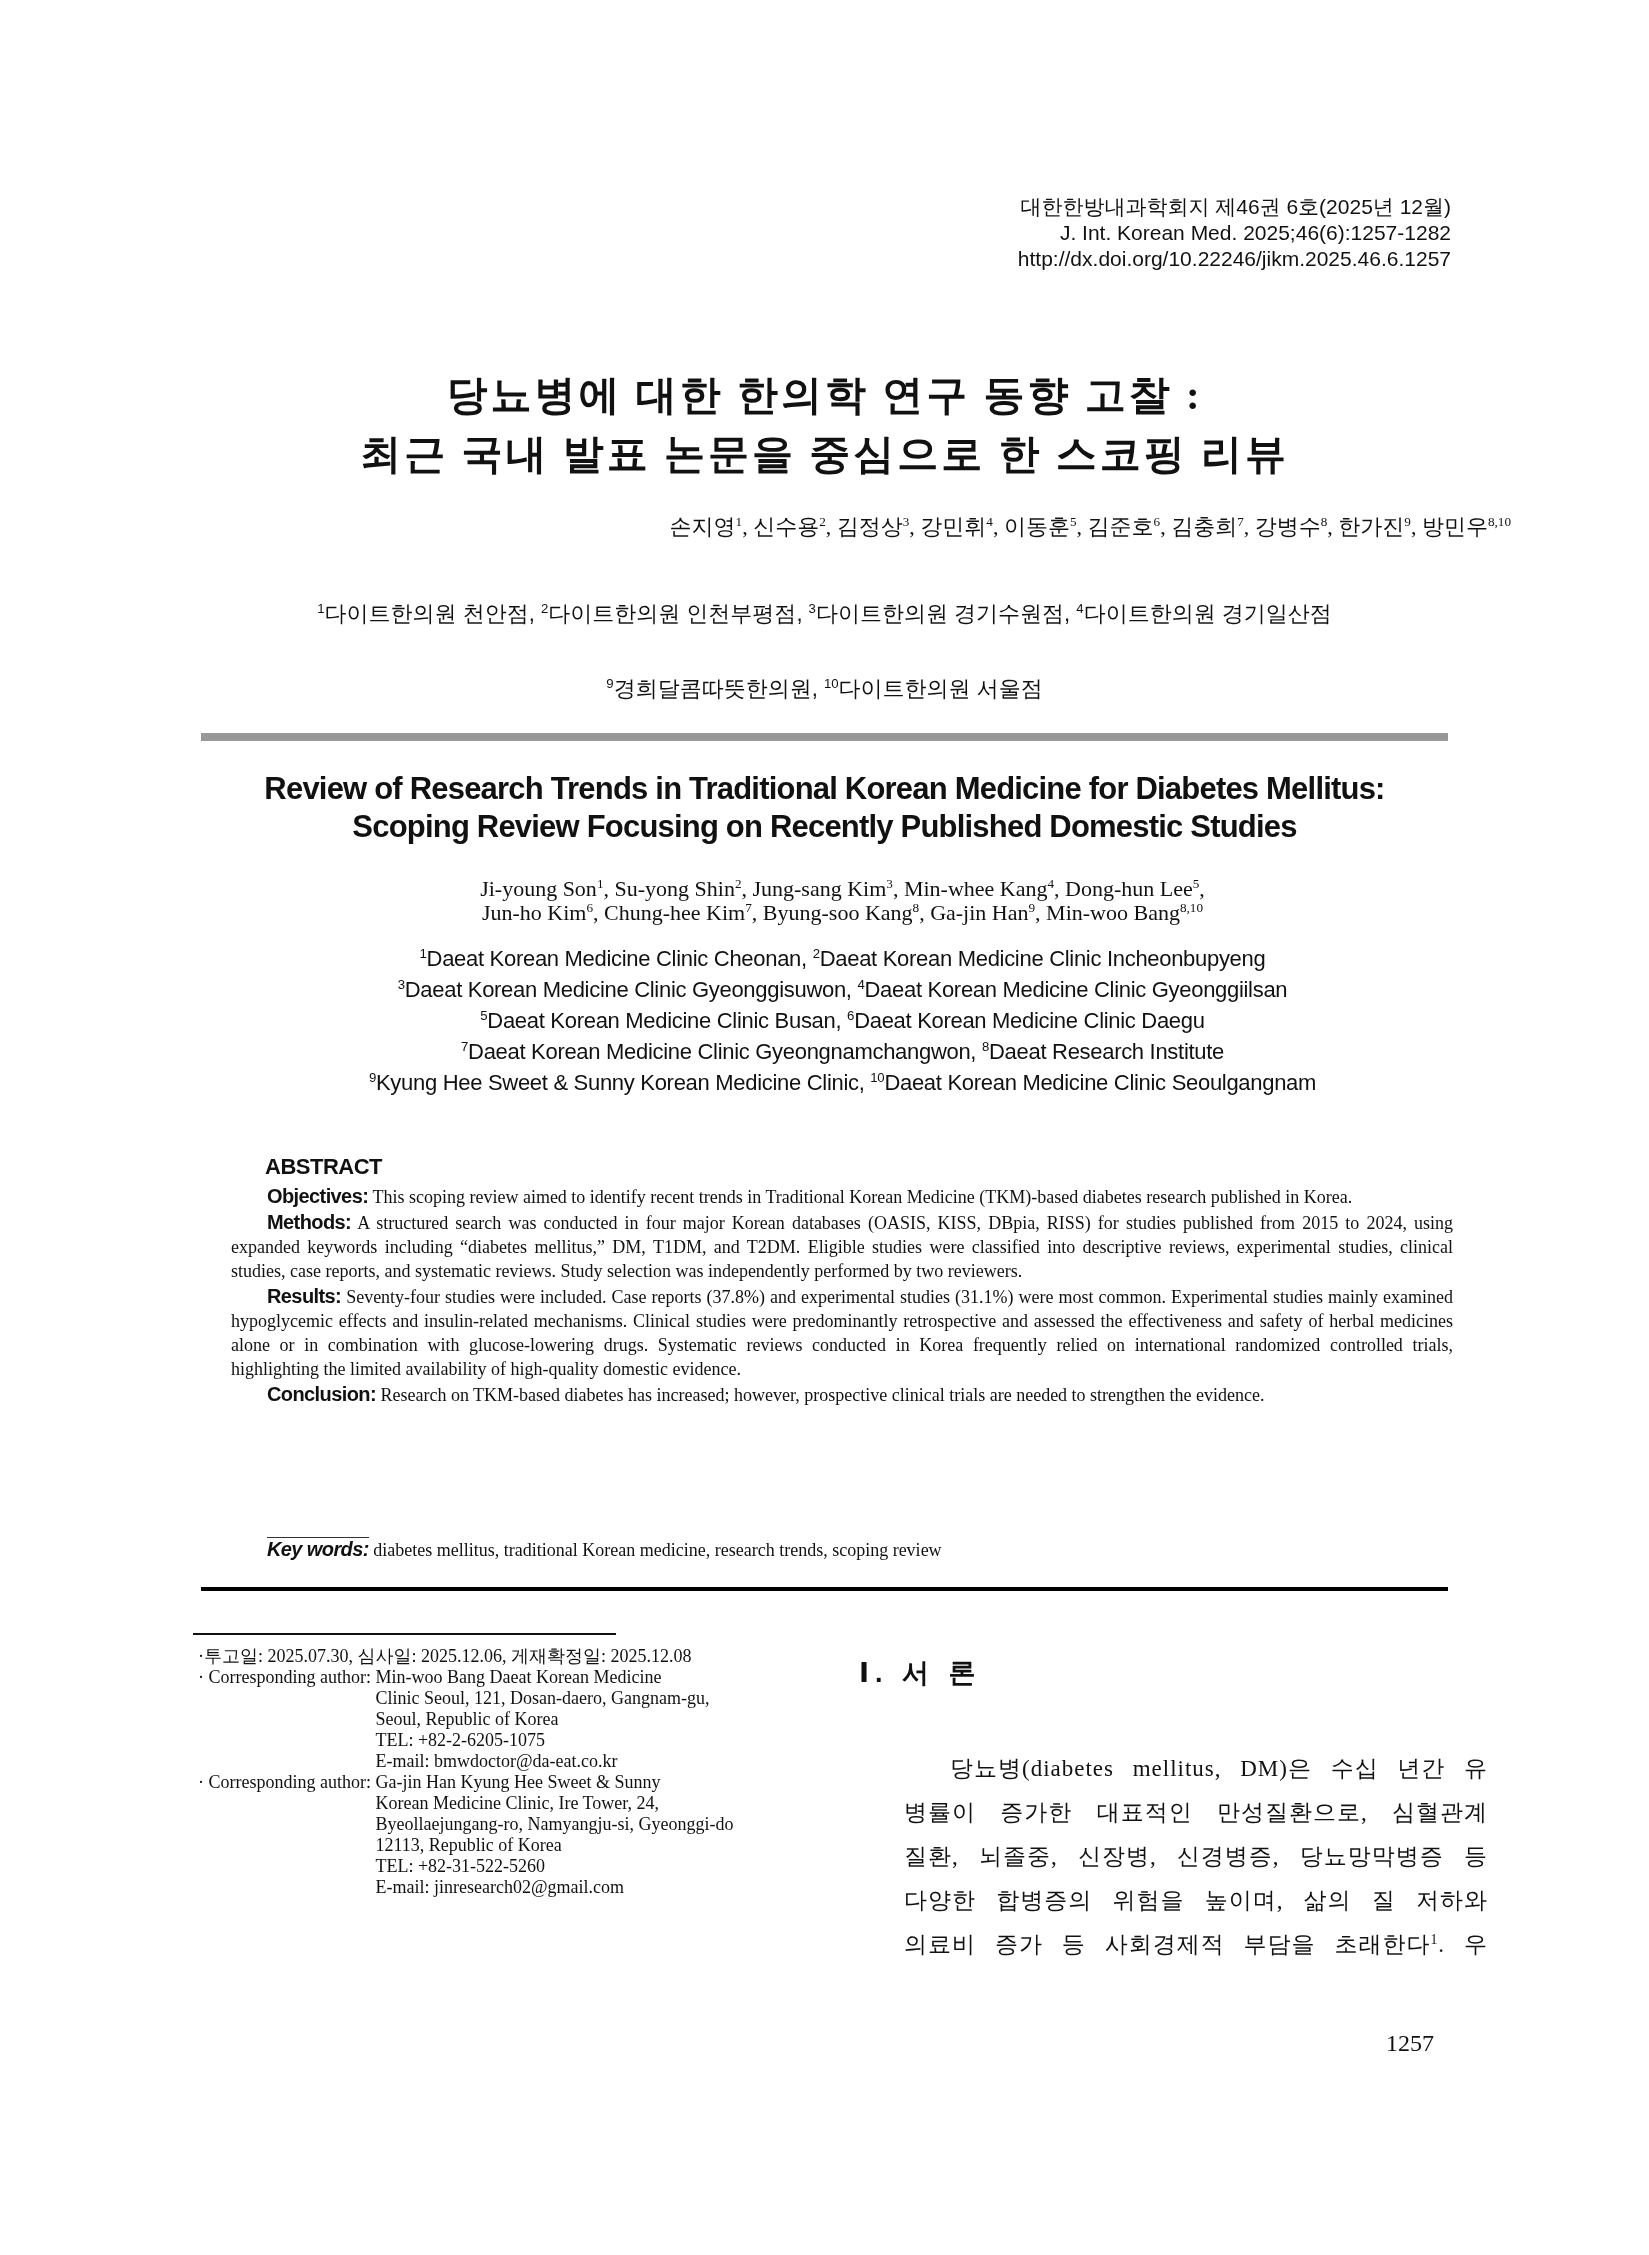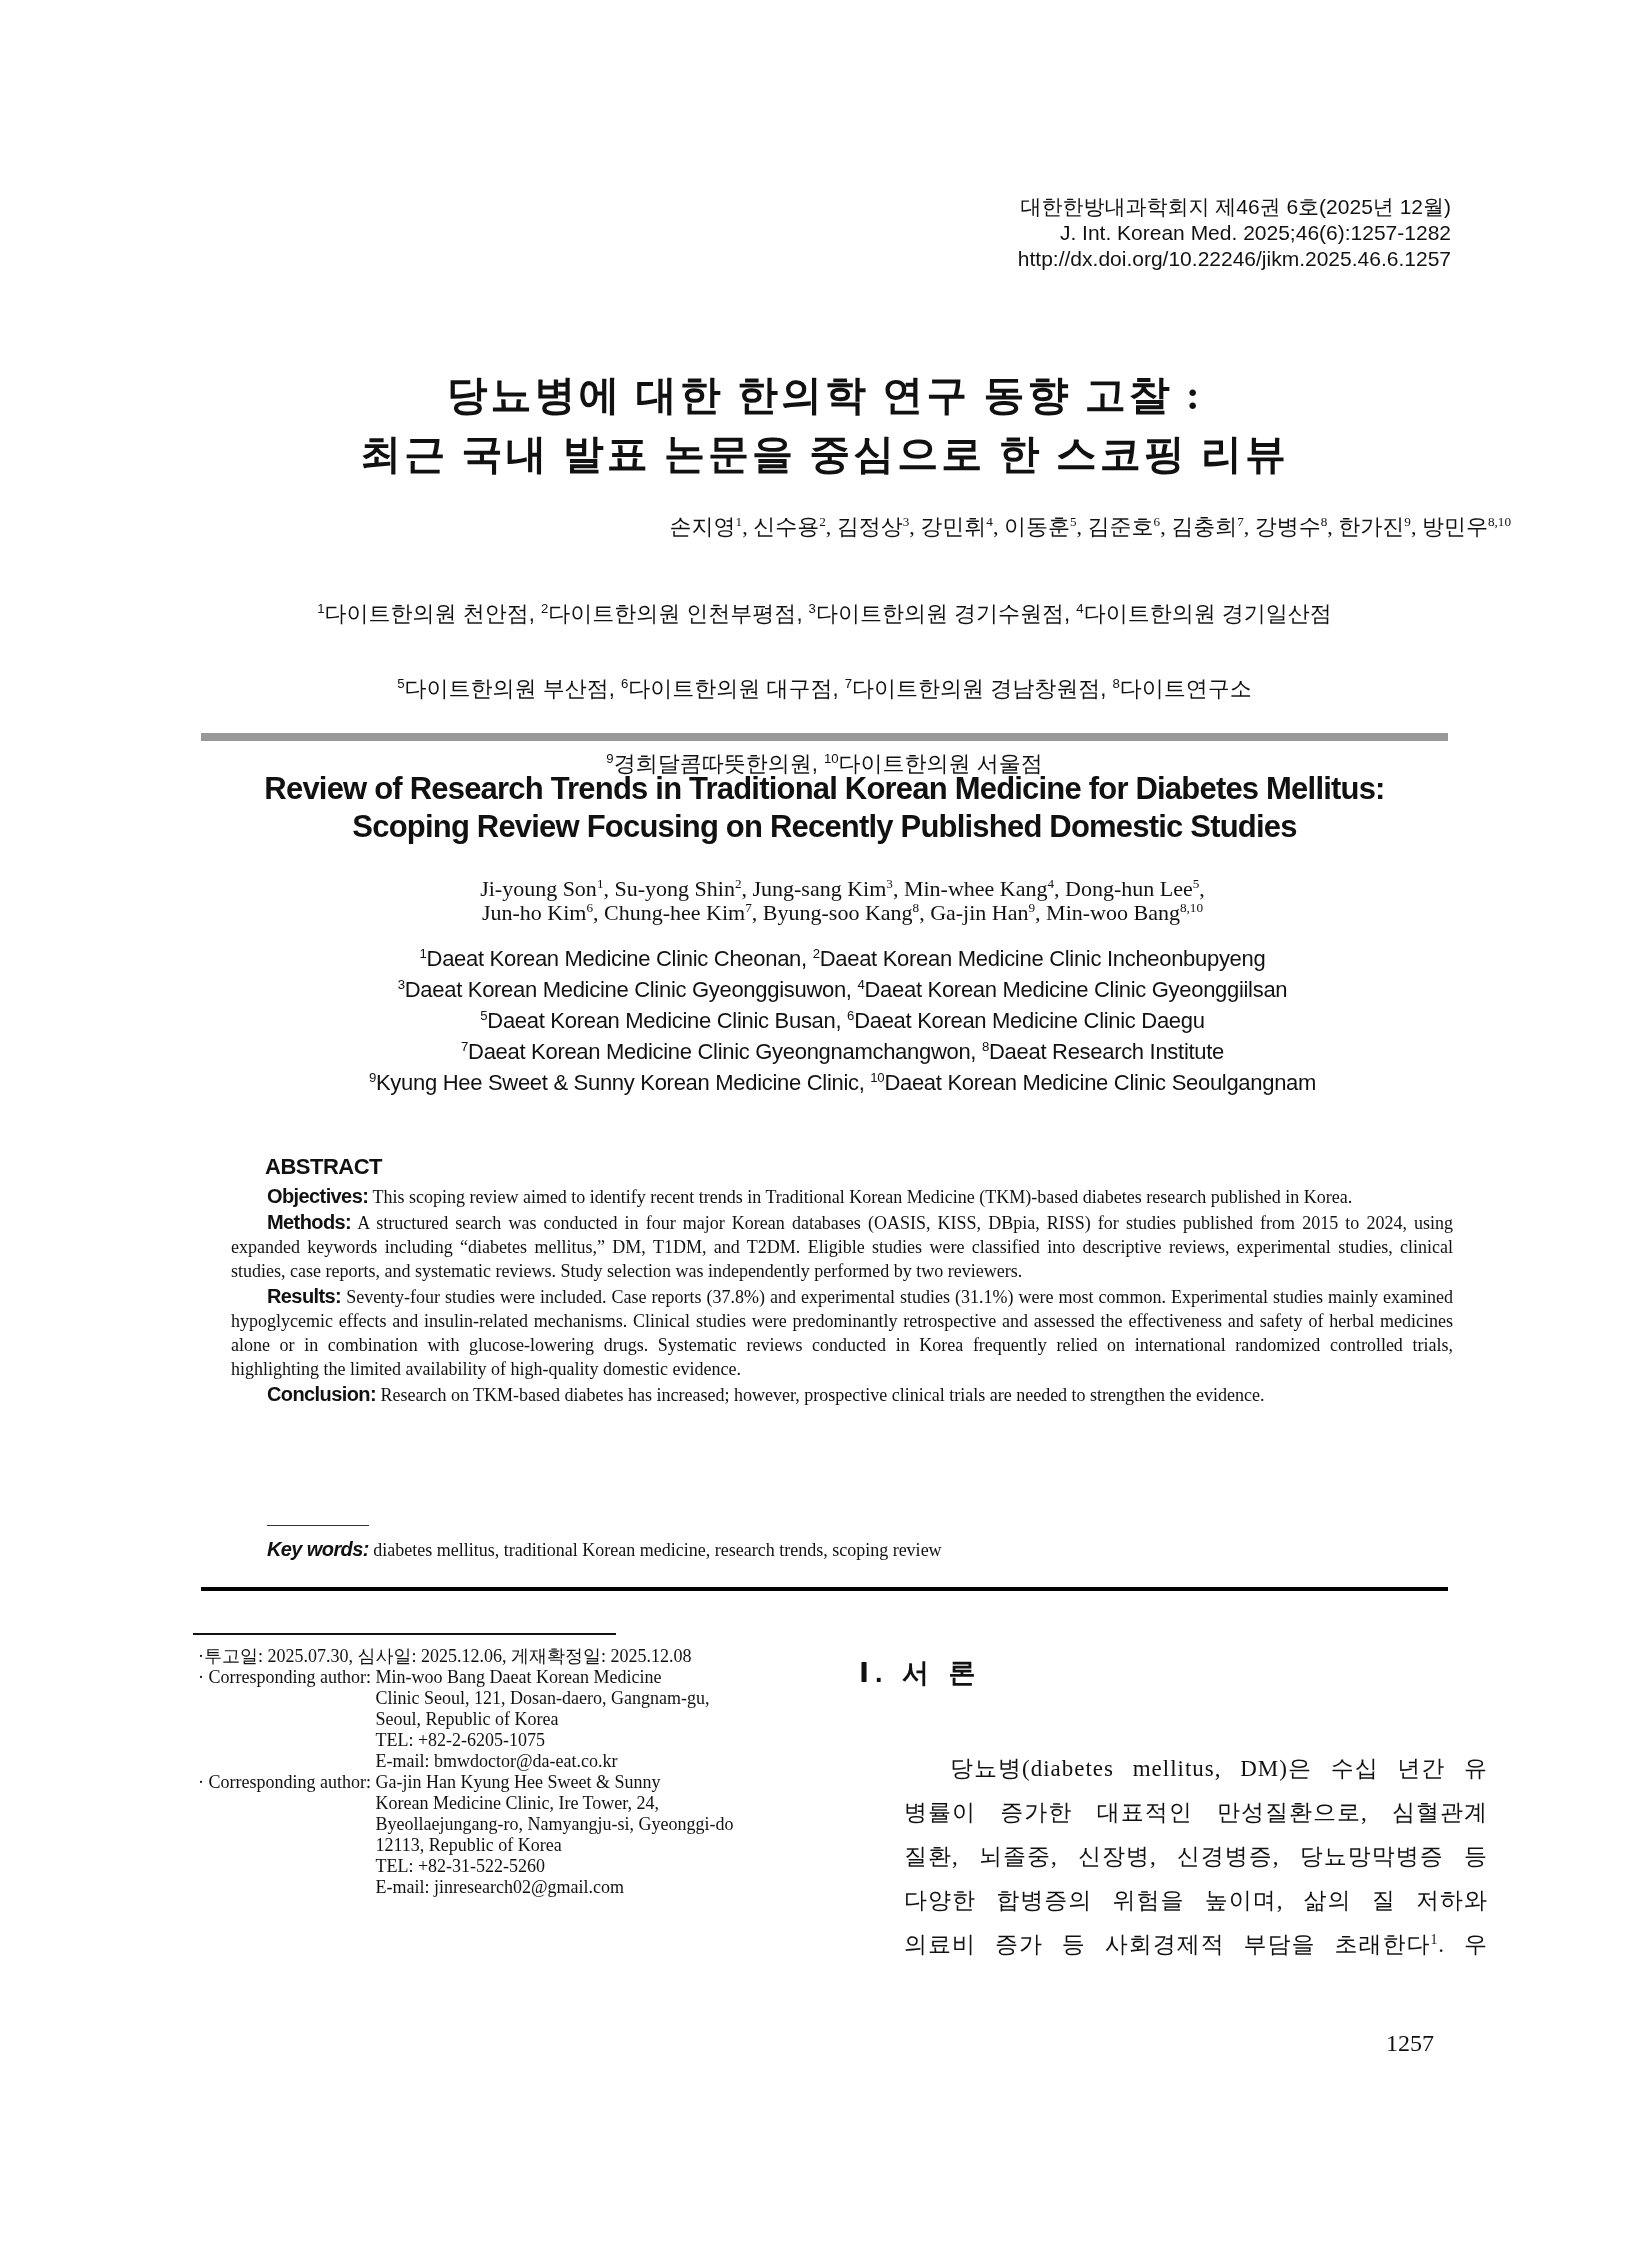--- a/index.html
+++ b/index.html
@@ -30,21 +30,21 @@
   .en-authors div { white-space: nowrap; margin-left: 36px; }
   .en-affil { left: 0; width: 1649px; top: 943px; text-align: center; font-size: 22px; line-height: 31px; letter-spacing: -0.3px; }
   .en-affil div { white-space: nowrap; margin-left: 36px; }
 
   .abstract-heading { left: 265px; top: 1154px; font-size: 22px; font-weight: bold; letter-spacing: -0.5px; }
   .abstract { left: 231px; width: 1222px; top: 1184px; font-size: 18px; line-height: 24px; text-align: justify; }
   .abstract p { margin: 0 0 1px 0; text-indent: 36px; }
   .abstract .lead { font-family: "Liberation Sans", "DejaVu Sans", sans-serif; font-weight: bold; font-size: 20px; letter-spacing: -0.6px; }
 
   .keywords { left: 267px; top: 1538px; font-size: 18px; white-space: nowrap; }
-  .keywords .kw-label { font-family: "Liberation Sans", "DejaVu Sans", sans-serif; font-weight: bold; font-style: italic; font-size: 20px; letter-spacing: -0.6px; border-top: 1px solid #333; padding-top: 12px; }
+  .keywords .kw-label { font-family: "Liberation Sans", "DejaVu Sans", sans-serif; font-weight: bold; font-style: italic; font-size: 20px; letter-spacing: -0.6px; border-top: 1px solid #333; padding-top: 0px; }
 
   .black-rule { left: 201px; width: 1247px; top: 1587px; height: 4px; background: #000; }
 
   .footnote-rule { left: 193px; width: 423px; top: 1633px; height: 2px; background: #111; }
   .footnotes { left: 198px; top: 1646px; width: 594px; font-size: 18px; line-height: 21px; }
   .fn-row { display: flex; }
   .fn-label { white-space: nowrap; }
   .fn-body { flex: 1; }
   .fn-line { white-space: nowrap; }
 
@@ -81,26 +81,20 @@
   <span><span>한가진</span><sup>9</sup></span>,
   <span><span>방민우</span><sup>8,10</sup></span>
 </div>
 
 <div class="abs kr-affil sans">
   <div>
     <sup>1</sup><span>다이트한의원 천안점</span>,
     <sup>2</sup><span>다이트한의원 인천부평점</span>,
     <sup>3</sup><span>다이트한의원 경기수원점</span>,
     <sup>4</sup><span>다이트한의원 경기일산점</span>
-  </div>
-  <div>
-    <sup>5</sup><span>다이트한의원 부산점</span>,
-    <sup>6</sup><span>다이트한의원 대구점</span>,
-    <sup>7</sup><span>다이트한의원 경남창원점</span>,
-    <sup>8</sup><span>다이트연구소</span>
   </div>
   <div>
     <sup>9</sup><span>경희달콤따뜻한의원</span>,
     <sup>10</sup><span>다이트한의원 서울점</span>
   </div>
 </div>
 
 <div class="abs gray-bar"></div>
 
 <div class="abs en-title sans">

